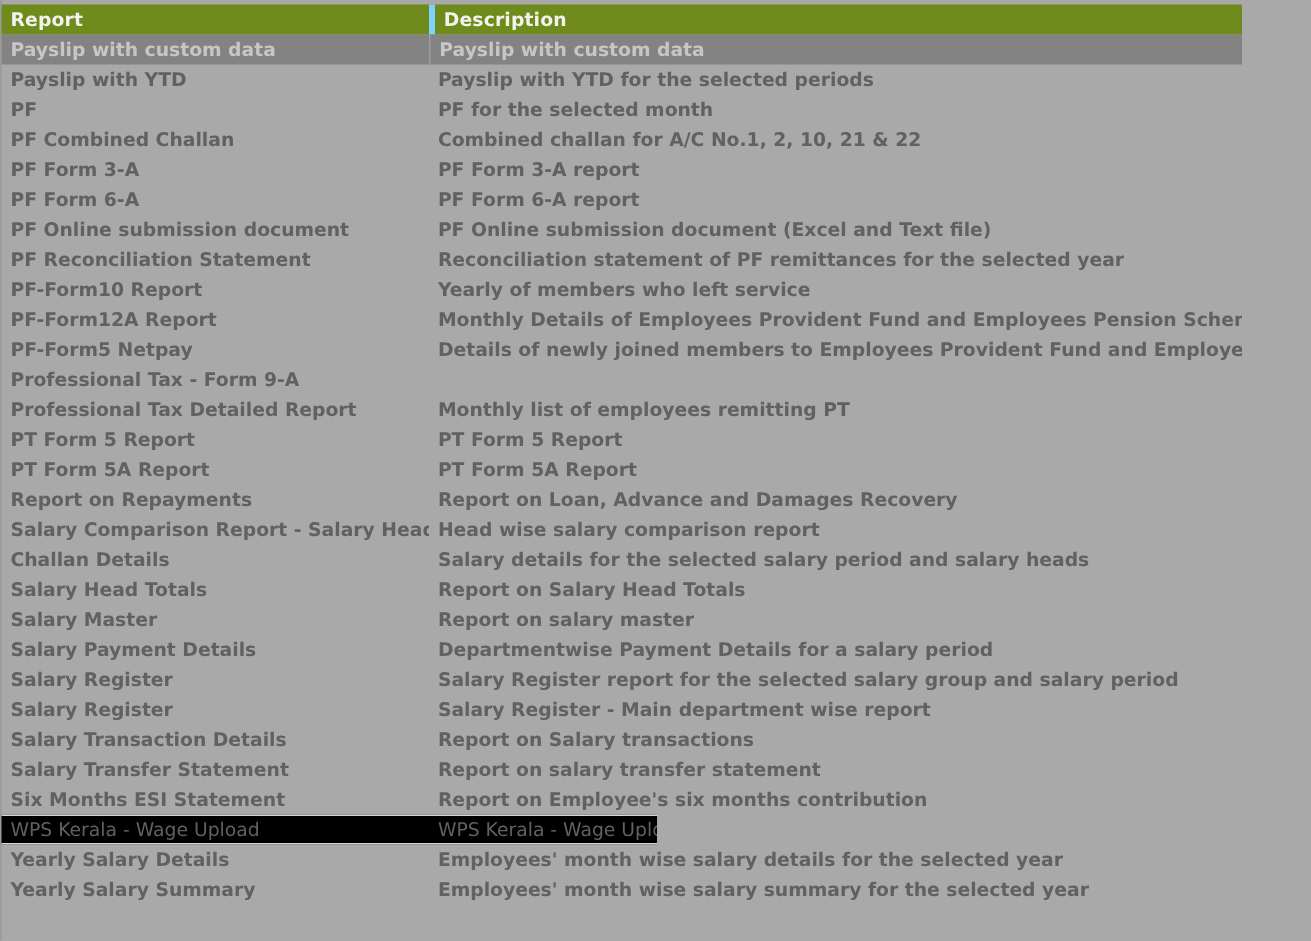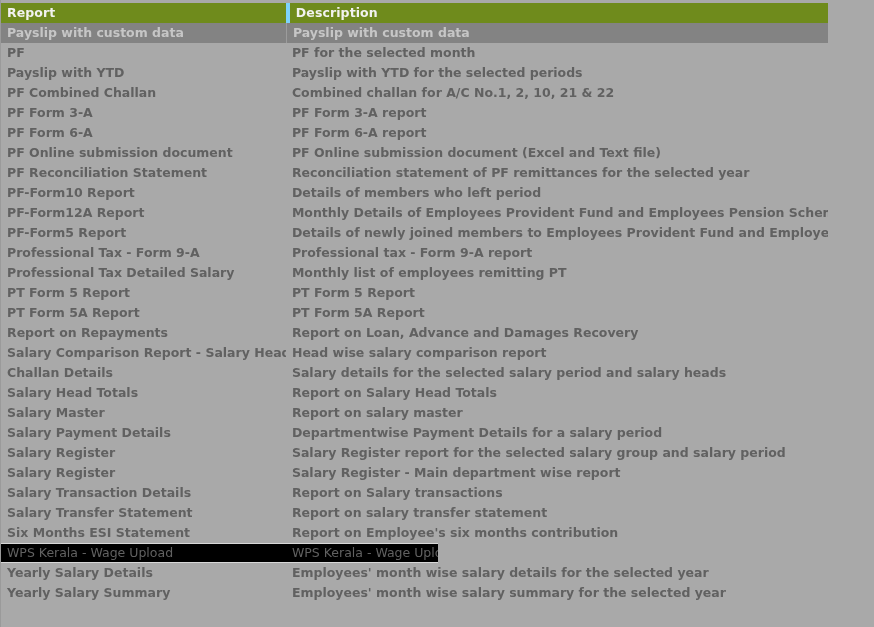--- a/index.html
+++ b/index.html
@@ -110,28 +110,28 @@
     <div class="hdr-cell c1">Report</div>
     <div class="hdr-cell c2">Description</div>
   </div>
 
   <div id="rows">
       <div class="row selected">
         <div class="cell c1">Payslip with custom data</div>
         <div class="cell c2">Payslip with custom data</div>
       </div>
       <div class="row">
+        <div class="cell c1">Payslip with YTD</div>
+        <div class="cell c2">Payslip with YTD for the selected periods</div>
+      </div>
+      <div class="row">
         <div class="cell c1">PF</div>
         <div class="cell c2">PF for the selected month</div>
       </div>
       <div class="row">
-        <div class="cell c1">Payslip with YTD</div>
-        <div class="cell c2">Payslip with YTD for the selected periods</div>
-      </div>
-      <div class="row">
         <div class="cell c1">PF Combined Challan</div>
         <div class="cell c2">Combined challan for A/C No.1, 2, 10, 21 &amp; 22</div>
       </div>
       <div class="row">
         <div class="cell c1">PF Form 3-A</div>
         <div class="cell c2">PF Form 3-A report</div>
       </div>
       <div class="row">
         <div class="cell c1">PF Form 6-A</div>
         <div class="cell c2">PF Form 6-A report</div>
@@ -139,36 +139,35 @@
       <div class="row">
         <div class="cell c1">PF Online submission document</div>
         <div class="cell c2">PF Online submission document (Excel and Text file)</div>
       </div>
       <div class="row">
         <div class="cell c1">PF Reconciliation Statement</div>
         <div class="cell c2">Reconciliation statement of PF remittances for the selected year</div>
       </div>
       <div class="row">
         <div class="cell c1">PF-Form10 Report</div>
-        <div class="cell c2">Details of members who left period</div>
+        <div class="cell c2">Yearly of members who left service</div>
       </div>
       <div class="row">
         <div class="cell c1">PF-Form12A Report</div>
         <div class="cell c2">Monthly Details of Employees Provident Fund and Employees Pension Scheme contributions</div>
       </div>
       <div class="row">
-        <div class="cell c1">PF-Form5 Report</div>
+        <div class="cell c1">PF-Form5 Netpay</div>
         <div class="cell c2">Details of newly joined members to Employees Provident Fund and Employees Pension Scheme</div>
       </div>
       <div class="row">
         <div class="cell c1">Professional Tax - Form 9-A</div>
-        <div class="cell c2">Professional tax - Form 9-A report</div>
-      </div>
-      <div class="row">
-        <div class="cell c1">Professional Tax Detailed Salary</div>
+      </div>
+      <div class="row">
+        <div class="cell c1">Professional Tax Detailed Report</div>
         <div class="cell c2">Monthly list of employees remitting PT</div>
       </div>
       <div class="row">
         <div class="cell c1">PT Form 5 Report</div>
         <div class="cell c2">PT Form 5 Report</div>
       </div>
       <div class="row">
         <div class="cell c1">PT Form 5A Report</div>
         <div class="cell c2">PT Form 5A Report</div>
       </div>

